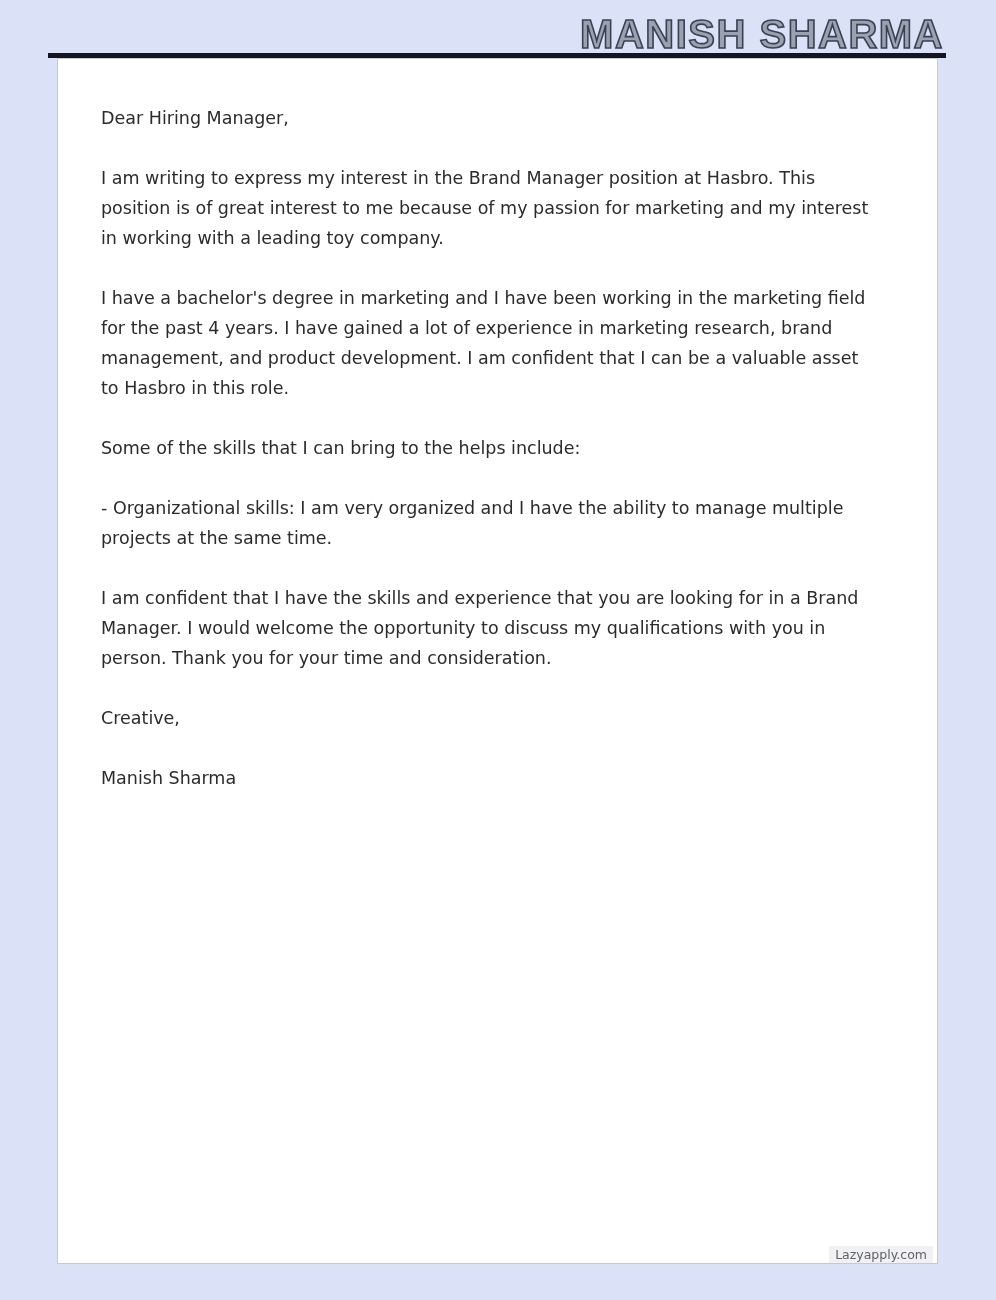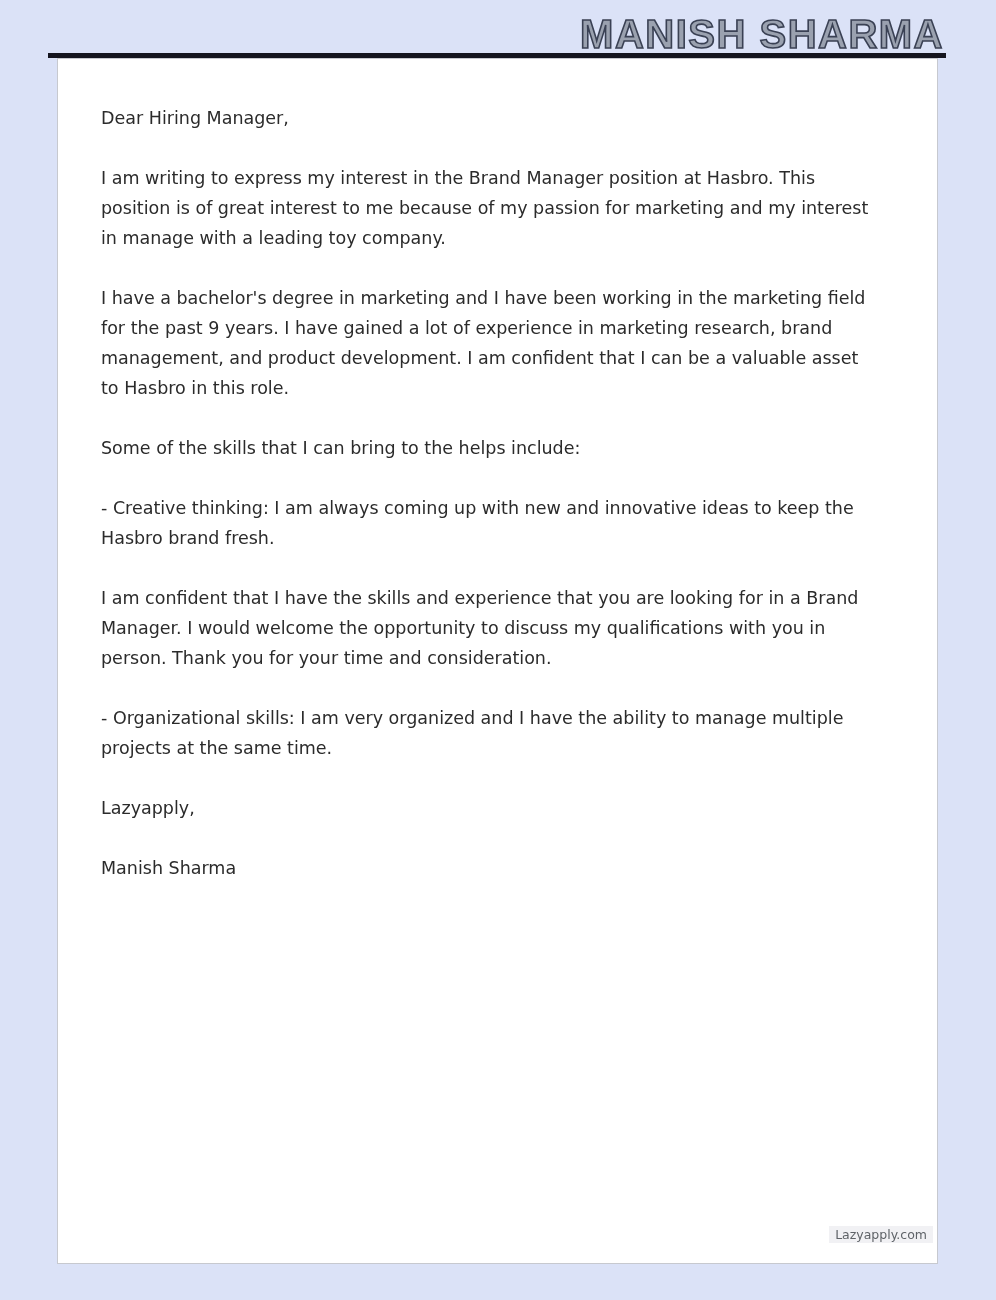--- a/index.html
+++ b/index.html
@@ -55,56 +55,55 @@
   .letter p.signature {
     margin-bottom: 10px;
   }
   .letter p.date {
     color: #1e7fd8;
     margin-bottom: 0;
   }
   .watermark {
     position: absolute;
     right: 4px;
-    bottom: 20px;
+    bottom: 0;
     font-size: 12.5px;
     color: #5f6368;
     background: #f1f1f4;
     padding: 1px 6px;
   }
 </style>
 </head>
 <body>
 
 <div class="page">
 
   <div class="header-name">MANISH SHARMA</div>
 
   <div class="top-rule"></div>
 
   <div class="sheet">
 
     <div class="letter">
       <p>Dear Hiring Manager,</p>
 
-      <p>I am writing to express my interest in the Brand Manager position at Hasbro. This position is of great interest to me because of my passion for marketing and my interest in manage with a leading toy company.</p>
+      <p>I am writing to express my interest in the Brand Manager position at Hasbro. This position is of great interest to me because of my passion for marketing and my interest in working with a leading toy company.</p>
 
-      <p>I have a bachelor's degree in marketing and I have been working in the marketing field for the past 9 years. I have gained a lot of experience in marketing research, brand management, and product development. I am confident that I can be a valuable asset to Hasbro in this role.</p>
+      <p>I have a bachelor's degree in marketing and I have been working in the marketing field for the past 4 years. I have gained a lot of experience in marketing research, brand management, and product development. I am confident that I can be a valuable asset to Hasbro in this role.</p>
 
       <p>Some of the skills that I can bring to the helps include:</p>
 
 
-      <p>- Creative thinking: I am always coming up with new and innovative ideas to keep the Hasbro brand fresh.</p>
 
+
+      <p>- Organizational skills: I am very organized and I have the ability to manage multiple projects at the same time.</p>
 
       <p>I am confident that I have the skills and experience that you are looking for in a Brand Manager. I would welcome the opportunity to discuss my qualifications with you in person. Thank you for your time and consideration.</p>
 
-      <p>- Organizational skills: I am very organized and I have the ability to manage multiple projects at the same time.</p>
-
-      <p>Lazyapply,</p>
+      <p>Creative,</p>
 
       <p class="signature">Manish Sharma</p>
 
     </div>
 
     <div class="watermark">Lazyapply.com</div>
 
   </div>
 
 </div>

